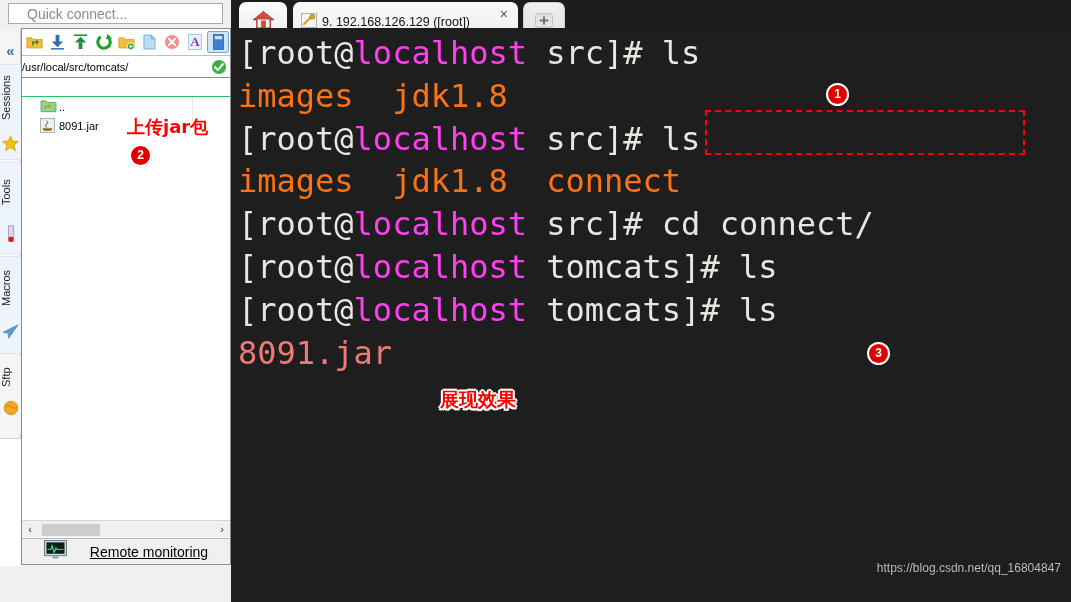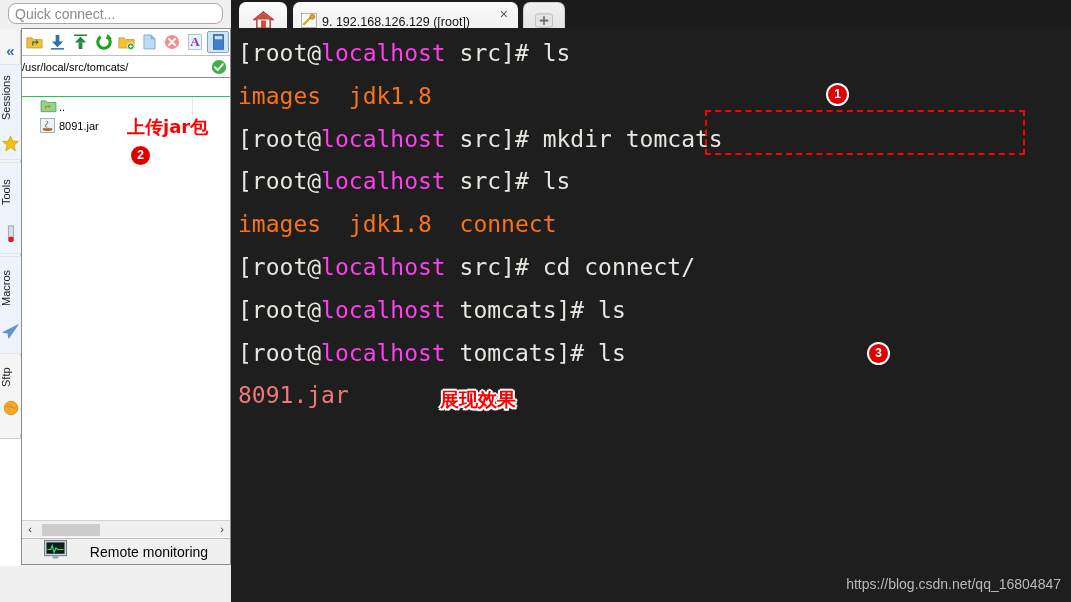--- a/index.html
+++ b/index.html
@@ -22,24 +22,24 @@
     width: 231px; height: 602px;
     background: #f0f0f0;
   }
 
   
   #quick-connect {
     position: absolute; left: 8px; top: 3px;
     width: 215px; height: 21px;
     background: #ffffff;
     border: 1px solid #a9a9a9;
-    border-radius: 8px;
+    border-radius: 0;
     font-size: 14px;
     color: #808080;
-    padding: 1px 6px;
+    padding: 1px 18px;
     line-height: 19px;
     font-family: "Liberation Sans", sans-serif;
   }
   #quick-connect::placeholder { color: #8a8a8a; }
 
   
   #vstrip {
     position: absolute; left: 0; top: 30px;
     width: 21px; height: 535px;
     background: #f5f5f5;
@@ -208,20 +208,21 @@
     background: #f0f0f0;
     border-top: 1px solid #b8b8b8;
     display: flex; align-items: center;
     justify-content: center;
     cursor: pointer;
   }
   #fb-footer-label {
     font-size: 14px; color: #000;
     margin-left: 23px;
     font-family: "Liberation Sans", sans-serif;
+    text-decoration: underline;
   }
 
   
   #right {
     position: absolute; left: 231px; top: 0;
     width: 840px; height: 602px;
     background: #1c1c1c;
   }
   #tabstrip {
     position: absolute; left: 0; top: 0;
@@ -268,21 +269,21 @@
 
   #terminal {
     position: absolute; left: 0; top: 28px;
     width: 840px; height: 574px;
     background: #1e1e1e;
     overflow: hidden;
     padding: 4px 0 0 7px;
   }
   .tline {
     font-family: "DejaVu Sans Mono", monospace;
-    font-size: 23px;
+    font-size: 32px;
     line-height: 42.8px;
     white-space: pre;
     color: #e8e6e0;
   }
   .c-user { color: #e8e6e0; }
   .c-host { color: #ff3ff0; }
   .c-dir  { color: #f97316; }
   .c-file { color: #f07878; }
   .c-cmd  { color: #e8e6e0; }
   .cursor {
@@ -317,22 +318,22 @@
     font-weight: bold;
     font-family: "DejaVu Sans", sans-serif;
     text-shadow:
       -1.5px -1.5px 0 #fff, 1.5px -1.5px 0 #fff,
       -1.5px  1.5px 0 #fff, 1.5px  1.5px 0 #fff,
       0 -2px 0 #fff, 0 2px 0 #fff, -2px 0 0 #fff, 2px 0 0 #fff;
     white-space: nowrap;
   }
   #watermark {
     position: absolute;
-    right: 10px; bottom: 10px;
-    font-size: 14px;
+    right: 10px; bottom: 27px;
+    font-size: 12px;
     color: #b9b9b9;
     font-family: "Liberation Sans", sans-serif;
   }
 </style>
 </head>
 <body>
 
 <div id="app">
 
   <div id="left-panel">
@@ -549,21 +550,20 @@
             <path d="M10 4 v8 M6 8 h8" stroke="#6f6f6f" stroke-width="2" stroke-linecap="round"></path>
           </svg>
         </span>
       </div>
     </div>
 
     <div id="terminal">
       <div id="term-lines">
           <div class="tline"><span class="c-user">[root@</span><span class="c-host">localhost</span><span class="c-user"> src]# </span><span class="c-cmd">ls</span></div>
           <div class="tline"><span class="c-dir">images  </span><span class="c-dir">jdk1.8</span></div>
-          <div class="tline"><span class="c-user">[root@</span><span class="c-host">localhost</span><span class="c-user"> src]# </span><span class="c-cmd">mkdir tomcats</span></div>
           <div class="tline"><span class="c-user">[root@</span><span class="c-host">localhost</span><span class="c-user"> src]# </span><span class="c-cmd">ls</span></div>
           <div class="tline"><span class="c-dir">images  </span><span class="c-dir">jdk1.8  </span><span class="c-dir">connect</span></div>
           <div class="tline"><span class="c-user">[root@</span><span class="c-host">localhost</span><span class="c-user"> src]# </span><span class="c-cmd">cd connect/</span></div>
           <div class="tline"><span class="c-user">[root@</span><span class="c-host">localhost</span><span class="c-user"> tomcats]# </span><span class="c-cmd">ls</span></div>
           <div class="tline"><span class="c-user">[root@</span><span class="c-host">localhost</span><span class="c-user"> tomcats]# </span><span class="c-cmd">ls</span></div>
           <div class="tline"><span class="c-file">8091.jar</span></div>
         </div>
     </div>
 
     <div class="redbox" style="left:474px; top:110px; width:320px; height:45px;"></div>

